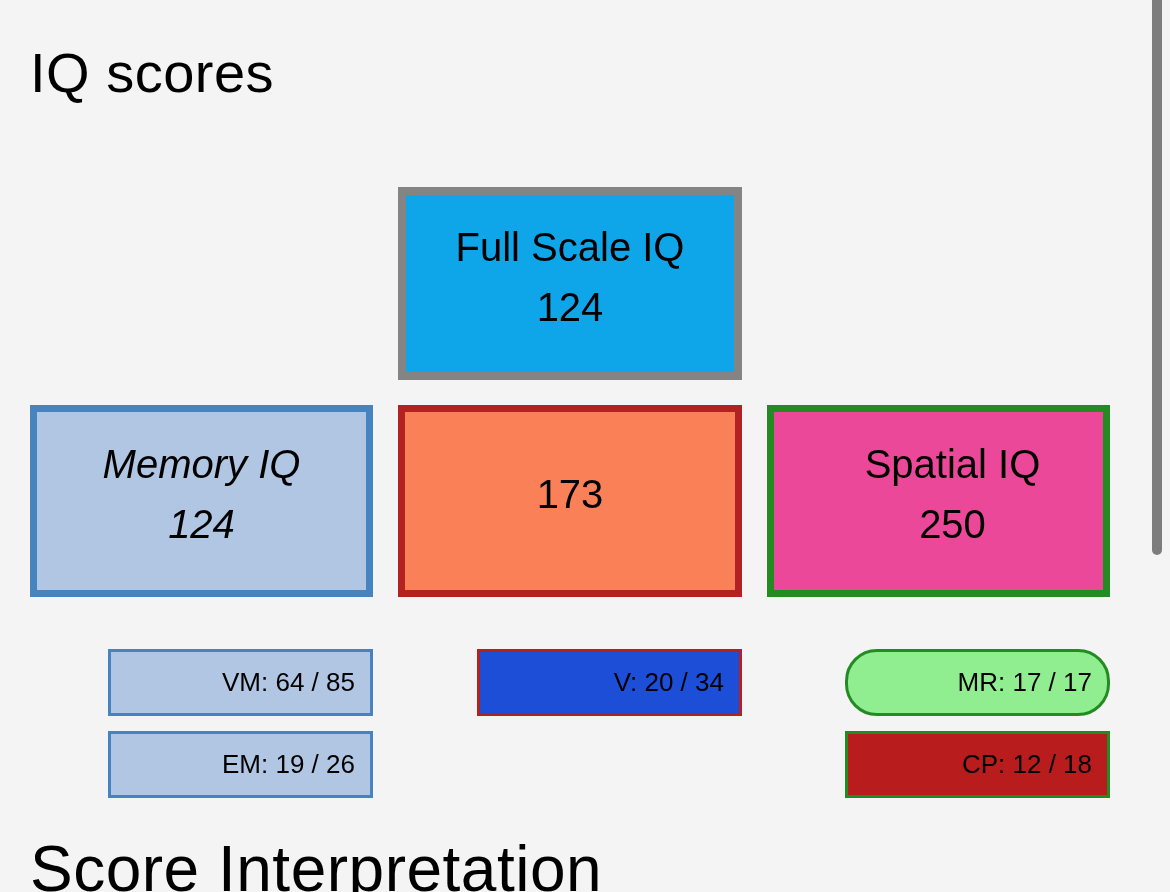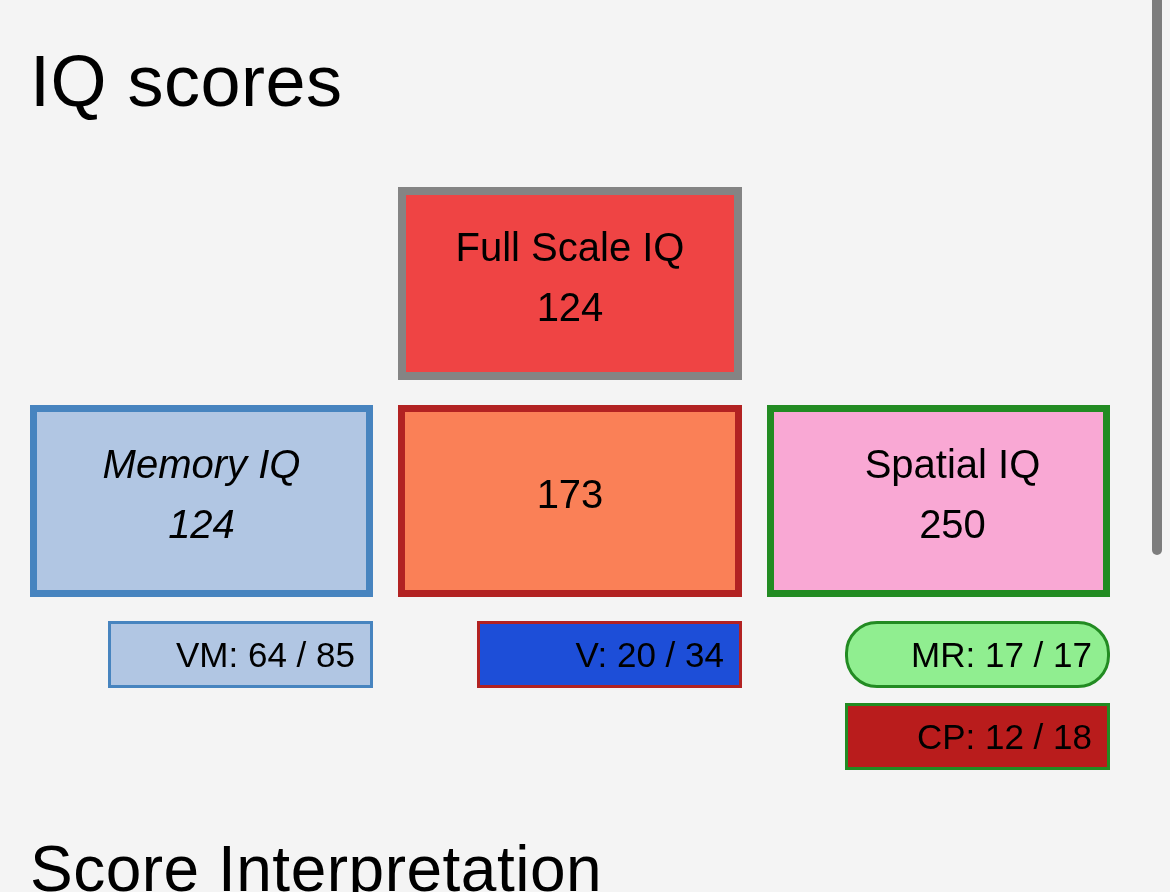--- a/index.html
+++ b/index.html
@@ -11,21 +11,21 @@
     height: 892px;
     overflow: hidden;
     background: #f4f4f4;
   }
 
   .page-title {
     position: absolute;
     left: 30px;
     top: 42px;
     margin: 0;
-    font-size: 72px;
+    font-size: 56px;
     font-weight: 400;
     line-height: 1.1;
     letter-spacing: 0.5px;
   }
 
   .section-title {
     position: absolute;
     left: 30px;
     top: 834px;
     margin: 0;
@@ -65,23 +65,24 @@
   .subbox {
     position: absolute;
     box-sizing: border-box;
     width: 265px;
     height: 67px;
     border: 3px solid;
     display: flex;
     align-items: center;
     justify-content: flex-end;
     padding-right: 15px;
-    font-size: 35px;
+    font-size: 26px;
     font-weight: 400;
     white-space: nowrap;
+    margin-top: 28px;
   }
   .sub-row1 { top: 621px; }
   .sub-row2 { top: 703px; }
   .sub-memory  { left: 108px; }
   .sub-verbal  { left: 477px; }
   .sub-spatial { left: 845px; }
 
   .scroll-thumb {
     position: absolute;
     left: 1152px;
@@ -91,40 +92,41 @@
     border-radius: 0 0 5px 5px;
   }
 </style>
 </head>
 <body>
 
 <div id="screen" style="background-color: rgb(244, 244, 244);">
 
   <h1 class="page-title">IQ scores</h1>
 
-  <div class="box full-scale" style="background-color: #ef4444; border-color: rgb(132, 132, 132);">
+  <div class="box full-scale" style="background-color: #0ea5e9; border-color: rgb(132, 132, 132);">
     <div class="box-label">Full Scale IQ</div>
     <div class="box-score">124</div>
   </div>
 
   <div class="box cat cat-memory" style="background-color: rgb(177, 198, 227); border-color: rgb(71, 132, 191); font-style: italic;">
     <div class="box-label">Memory IQ</div>
     <div class="box-score">124</div>
   </div>
 
   <div class="box cat cat-verbal" style="background-color: rgb(250, 128, 87); border-color: rgb(178, 34, 34);">
     <div class="box-score">173</div>
   </div>
 
-  <div class="box cat cat-spatial" style="background-color: #f9a8d4; border-color: rgb(34, 139, 34); padding-left: 28px;">
+  <div class="box cat cat-spatial" style="background-color: #ec4899; border-color: rgb(34, 139, 34); padding-left: 28px;">
     <div class="box-label">Spatial IQ</div>
     <div class="box-score">250</div>
   </div>
 
   <div class="subbox sub-memory sub-row1" style="background-color: rgb(177, 198, 227); border-color: rgb(71, 132, 191);">VM: 64 / 85</div>
+  <div class="subbox sub-memory sub-row2" style="background-color: rgb(177, 198, 227); border-color: rgb(71, 132, 191);">EM: 19 / 26</div>
 
   <div class="subbox sub-verbal sub-row1" style="background-color: #1d4ed8; border-color: rgb(178, 34, 34);">V: 20 / 34</div>
 
   <div class="subbox sub-spatial sub-row1" style="background-color: rgb(144, 238, 144); border-color: rgb(34, 139, 34); border-radius: 32px;">MR: 17 / 17</div>
   <div class="subbox sub-spatial sub-row2" style="background-color: #b91c1c; border-color: rgb(34, 139, 34);">CP: 12 / 18</div>
 
   <h2 class="section-title">Score Interpretation</h2>
 
   <div class="scroll-thumb" style="background-color: rgb(125, 125, 125);"></div>
 

